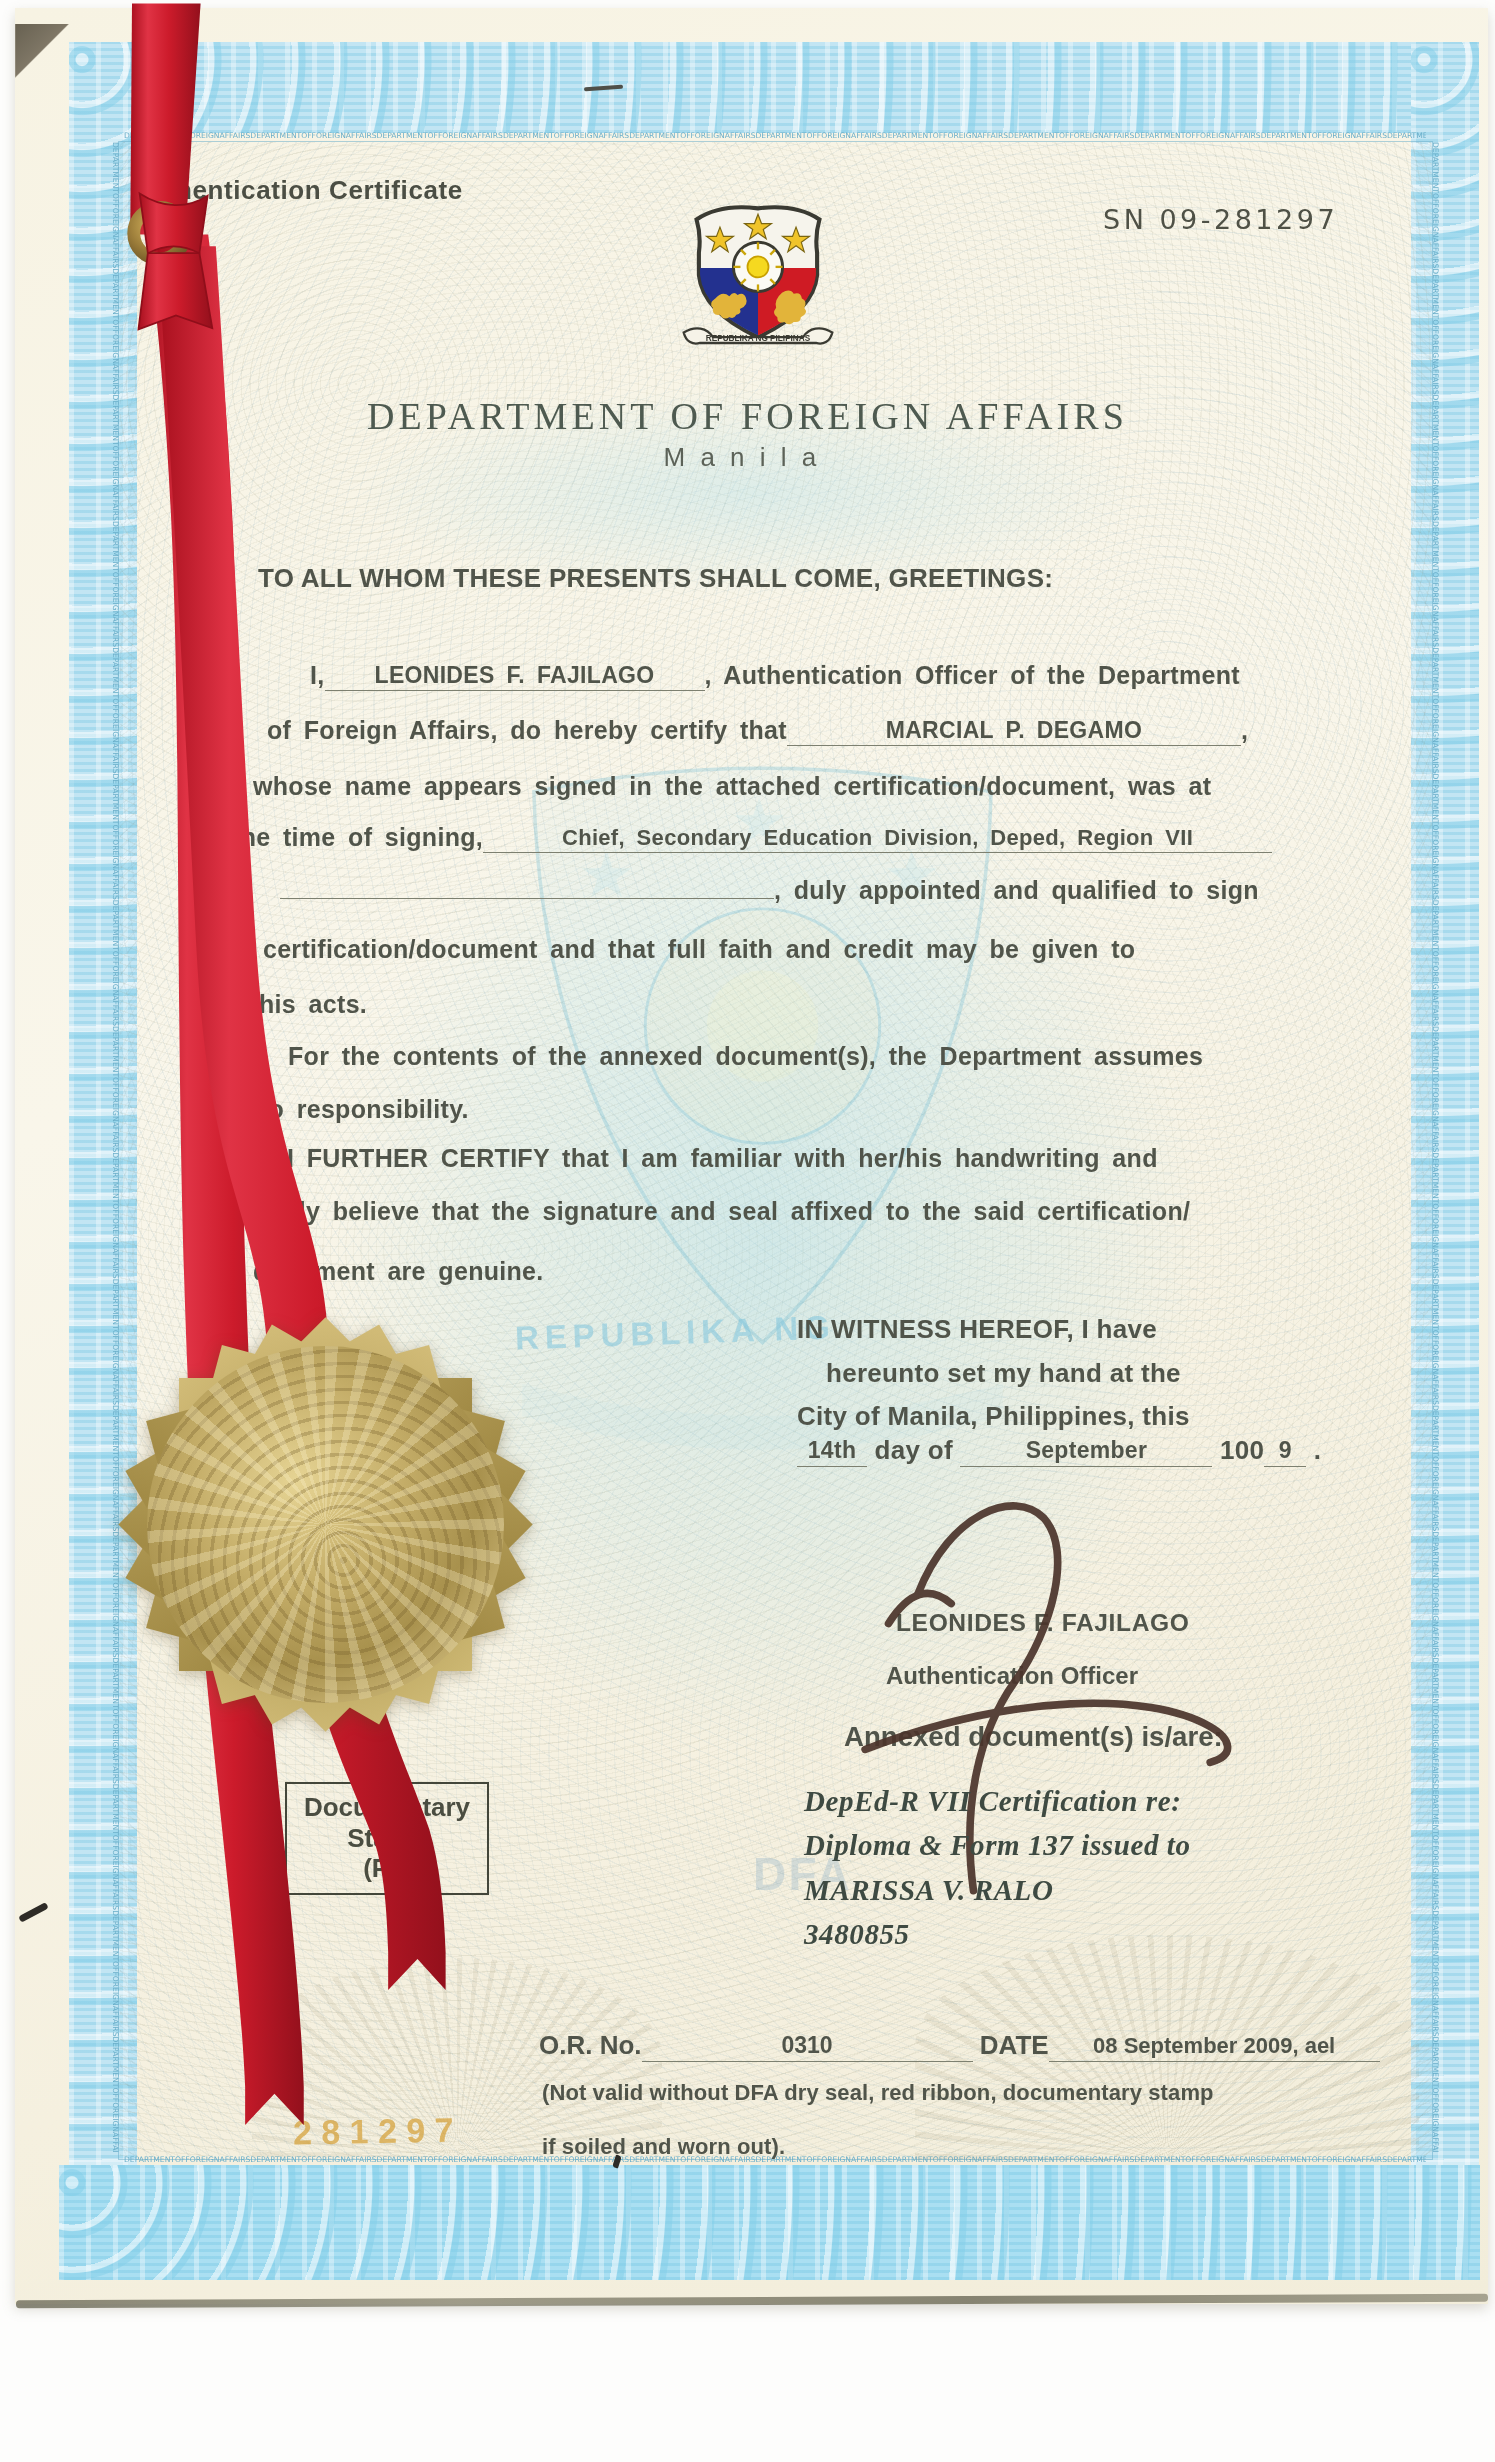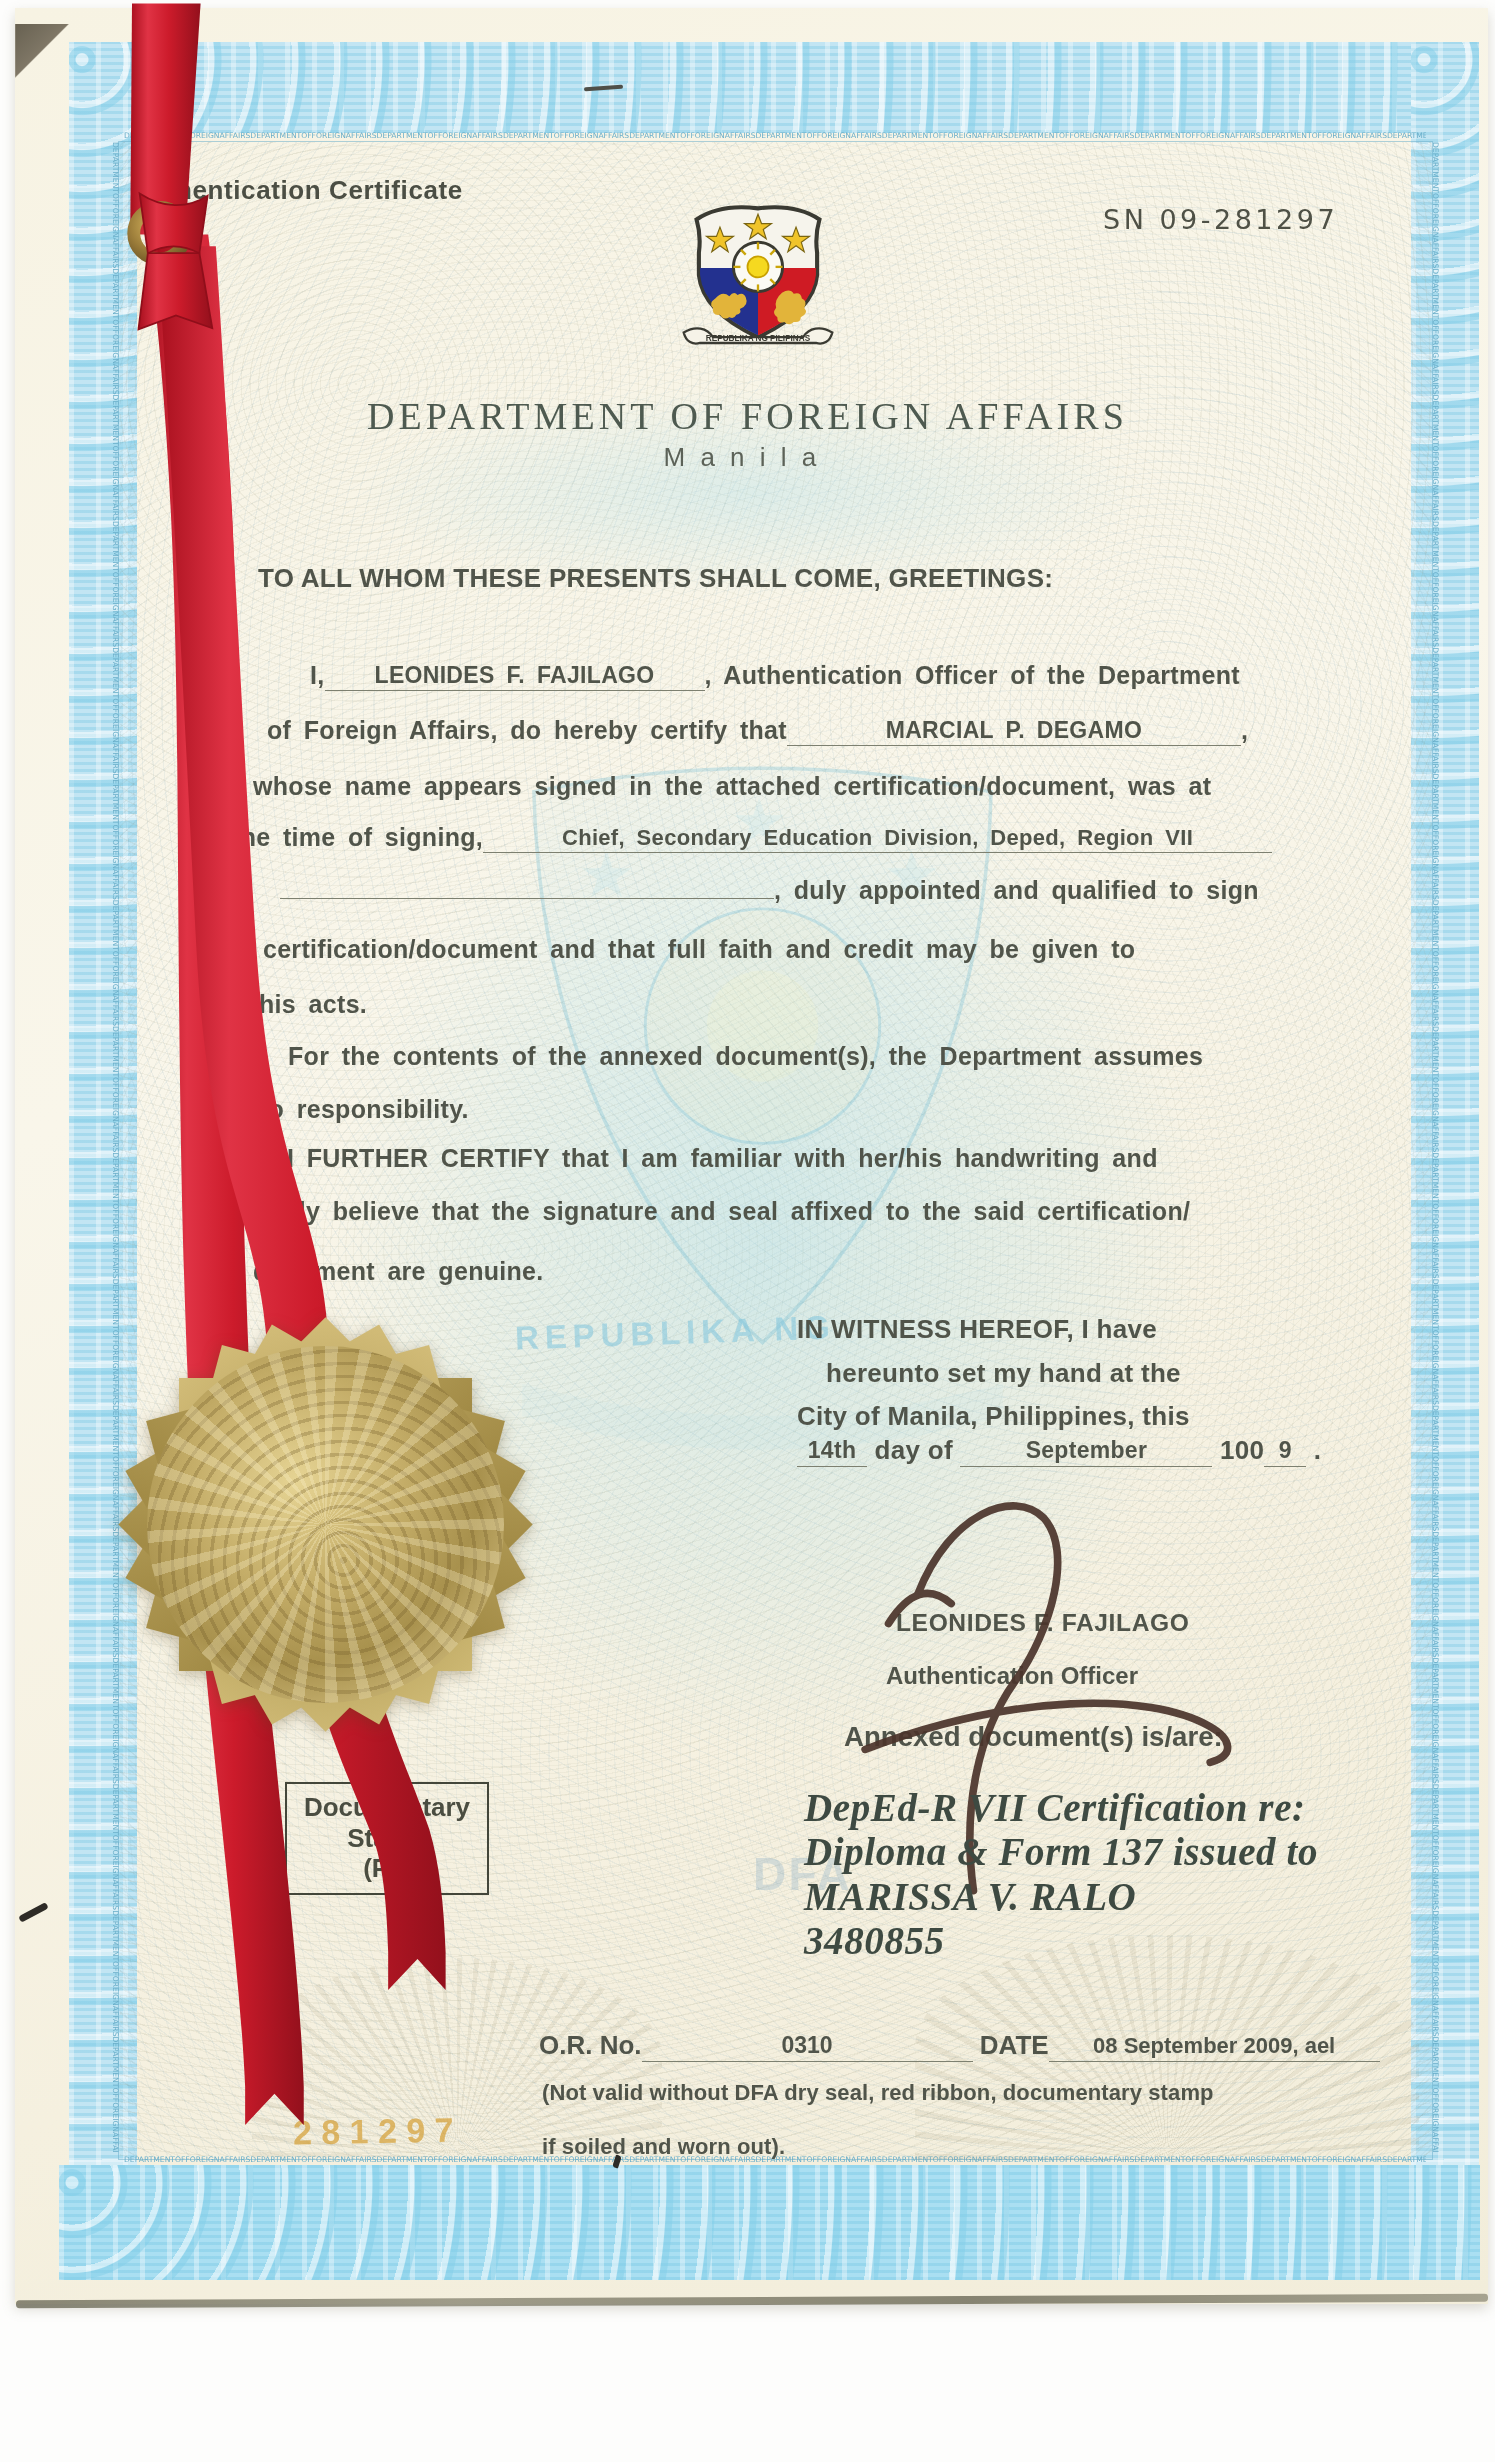--- a/index.html
+++ b/index.html
@@ -72,21 +72,21 @@
   .manila{left:220px;top:442px;width:1055px;text-align:center;font-size:26px;letter-spacing:15.2px;color:#5c6258;}
   .salutation{left:258px;top:563px;font-size:26px;letter-spacing:0.3px;}
   .bl{font-size:25px;letter-spacing:0.3px;word-spacing:5.3px;white-space:nowrap;}
   .blank{display:inline-block;border-bottom:1.8px solid #7d8070;text-align:center;}
   .typed{font-size:23px;position:relative;top:-1.2px;white-space:nowrap;}
   .wit{font-size:26px;letter-spacing:0.3px;white-space:nowrap;}
   .sig-name{left:896px;top:1609px;font-size:24.6px;letter-spacing:0.6px;}
   .sig-title{left:886px;top:1662px;font-size:24px;}
   .annex-head{left:844px;top:1721px;font-size:27.6px;}
   .annex-line{font-family:"Liberation Serif",serif;font-style:italic;font-weight:600;
-              font-size:39px;color:#3e4a42;letter-spacing:0.6px;white-space:nowrap;}
+              font-size:29px;color:#3e4a42;letter-spacing:0.6px;white-space:nowrap;}
   .stampbox{left:285px;top:1782px;width:204px;height:113px;border:2.3px solid #43463a;
             text-align:center;padding-top:8.2px;box-sizing:border-box;}
   .stampbox div{font-size:26px;line-height:30.5px;color:#4a4d41;font-weight:bold;}
   .orrow{left:539px;top:2030px;font-size:26px;white-space:nowrap;}
   .note{font-size:22px;letter-spacing:0.1px;white-space:nowrap;}
   .faint-serial{left:293px;top:2112px;font-size:34px;font-weight:bold;letter-spacing:9.4px;
                 color:rgba(214,163,62,.75);transform:rotate(-1deg);}
   .wm-text{left:515px;top:1314px;font-size:33px;font-weight:bold;letter-spacing:5.9px;
            color:rgba(128,196,220,.55);transform:rotate(-2deg);}
   .wm-dfa{left:753px;top:1847px;font-size:46px;font-weight:bold;letter-spacing:2.3px;

